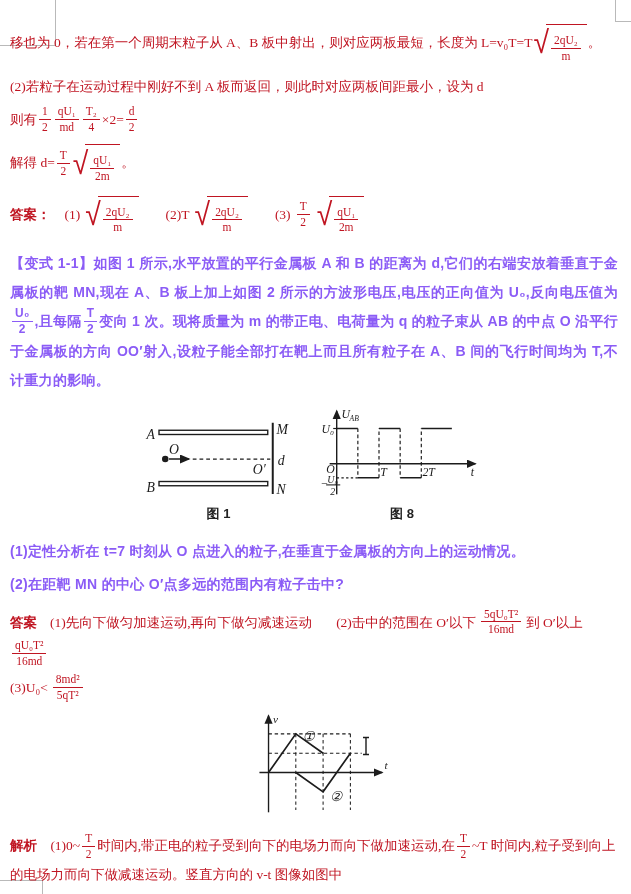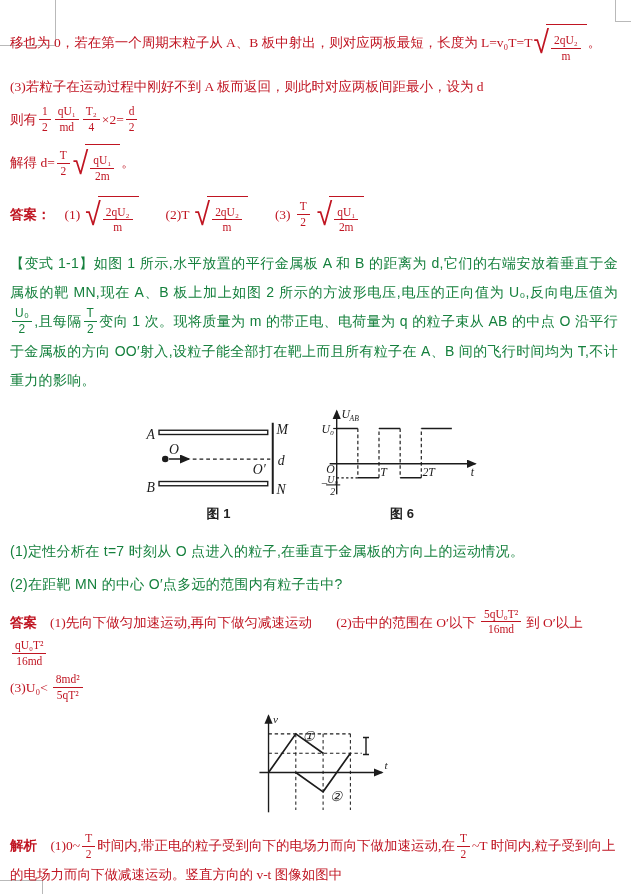--- a/index.html
+++ b/index.html
@@ -5,21 +5,21 @@
   html,body{margin:0;padding:0;background:#fff;}
   .page{position:relative;width:631px;height:894px;background:#fff;overflow:hidden;
         font-family:"Liberation Serif",serif;}
   
   .mark{position:absolute;border:0 solid #b9b9b9;}
   .mark.tl{left:0;top:0;width:55px;height:45px;border-right-width:1px;border-bottom-width:1px;}
   .mark.tr{right:0;top:0;width:15px;height:21px;border-left-width:1px;border-bottom-width:1px;}
   .mark.bl{left:0;bottom:0;width:42px;height:13px;border-top-width:1px;border-right-width:1px;}
 
   .red{color:#c01522;}
-  .blk{color:#15803d;font-family:"Liberation Sans",sans-serif;font-weight:400;}
+  .blk{color:#8b5cf6;font-family:"Liberation Sans",sans-serif;font-weight:700;}
 
   .content{position:absolute;left:10px;top:14px;width:608px;}
 
   p{margin:0;}
   .rline{font-size:13.5px;line-height:1.25;}
   .l1{margin-top:8px;}
   .l2{margin-top:16px;}
   .fml{margin-top:10px;display:flex;align-items:center;flex-wrap:wrap;}
   .anstop{margin-top:12px;display:flex;align-items:center;gap:4px;flex-wrap:wrap;}
   .gap{display:inline-block;width:18px;}
@@ -67,21 +67,21 @@
         <span class="sbody">
             <span class="frac">
           <span class="num">2qU₂</span>
           <span class="den">m</span>
             </span>
           </span>
       </span>
       <span>。</span>
     </p>
 
-    <p class="rline red l2">(3)若粒子在运动过程中刚好不到 A 板而返回，则此时对应两板间距最小，设为 d</p>
+    <p class="rline red l2">(2)若粒子在运动过程中刚好不到 A 板而返回，则此时对应两板间距最小，设为 d</p>
 
     <p class="rline red fml">
       <span>则有</span>
       <span class="frac">
         <span class="num">1</span>
         <span class="den">2</span>
         </span>
       <span class="frac">
         <span class="num">qU₁</span>
         <span class="den">md</span>
@@ -197,21 +197,21 @@
           <line x1="5" y1="68" x2="17" y2="68" stroke="#1c1c1c" stroke-width="0.9"></line>
           <text x="8.5" y="77" font-size="8.5">2</text>
           <text x="51" y="60" font-size="10">T</text>
           <text x="87" y="60" font-size="10">2T</text>
           <text x="128" y="60" font-size="10">t</text>
           <path d="M14,20 H32 M32,62 H50 M50,20 H68 M68,62 H86 M86,20 H112" fill="none" stroke="#1c1c1c" stroke-width="1.3"></path>
           <path d="M32,20 V62 M50,62 V20 M68,20 V62 M86,62 V20" fill="none" stroke="#1c1c1c" stroke-width="1" stroke-dasharray="3 2.2"></path>
           <line x1="14" y1="62" x2="32" y2="62" stroke="#1c1c1c" stroke-width="1" stroke-dasharray="2 2"></line>
           <line x1="11" y1="20" x2="14" y2="20" stroke="#1c1c1c" stroke-width="1"></line>
         </svg>
-        <div class="figcap">图 6</div>
+        <div class="figcap">图 8</div>
       </div>
     </div>
 
     <div class="qs blk">
       <p>(1)定性分析在 t=7 时刻从 O 点进入的粒子,在垂直于金属板的方向上的运动情况。</p>
       <p>(2)在距靶 MN 的中心 O′点多远的范围内有粒子击中?</p>
     </div>
 
     <div class="ansblk red">
       <p class="ansrow">

